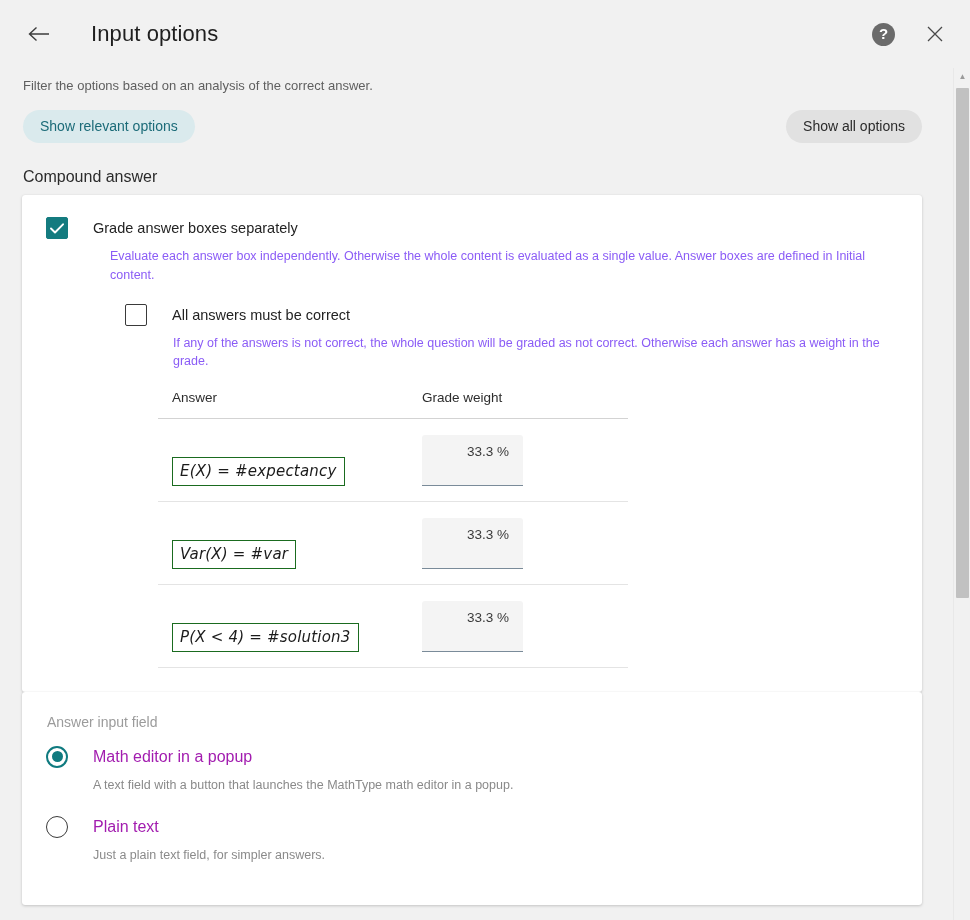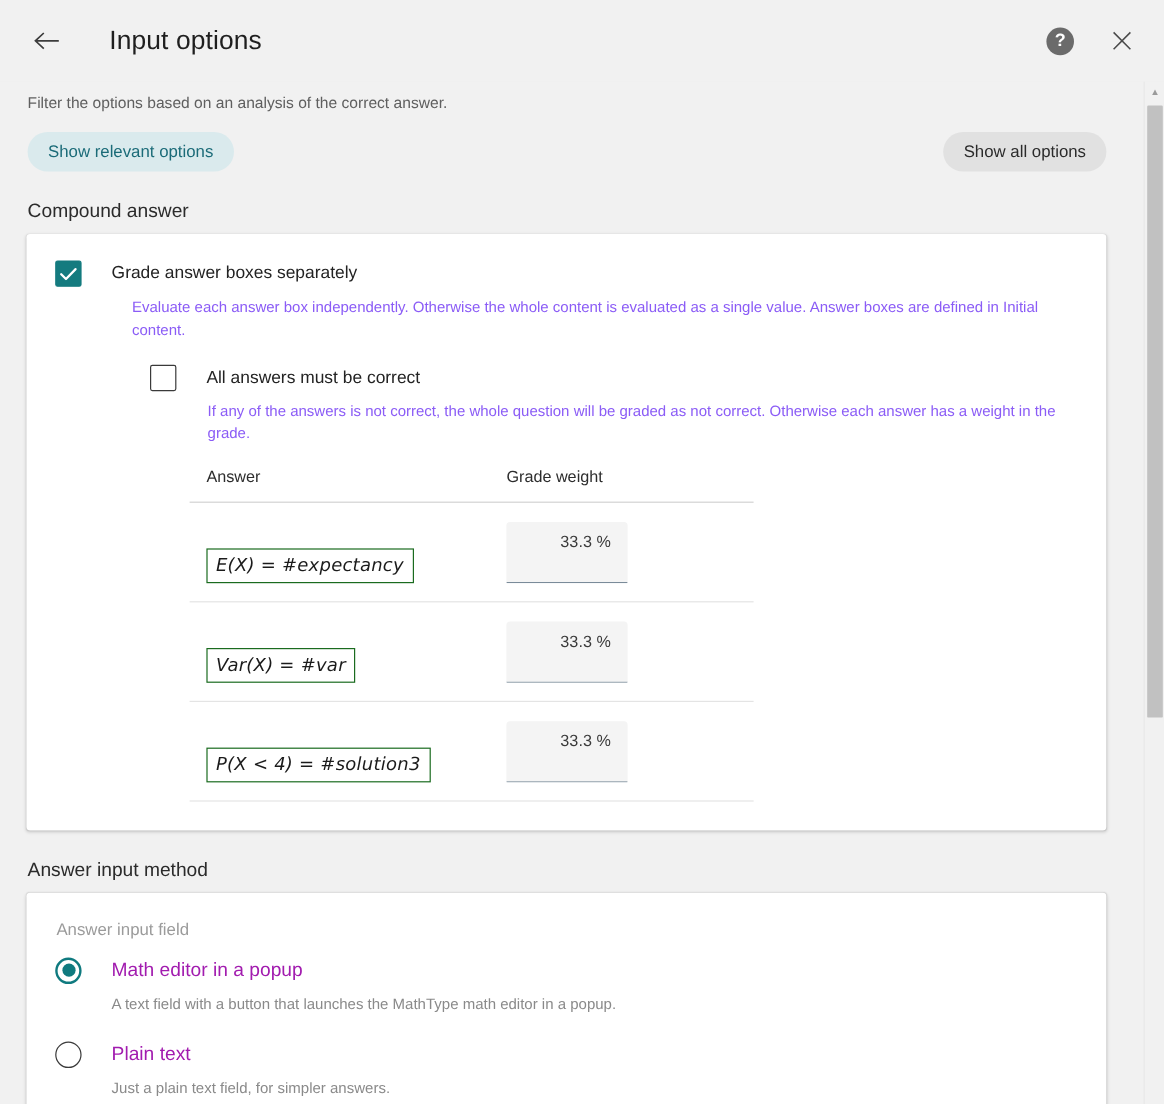--- a/index.html
+++ b/index.html
@@ -374,21 +374,20 @@
           <div class="cell-answer">
             <span class="formula-box">P(X &lt; 4) = #solution3</span>
           </div>
           <div class="cell-weight">
             <input class="weight-input" type="text" readonly="" value="33.3 %" style="">
           </div>
         </div>
       </div>
     </div>
 
-    <div class="section-title">Answer input method</div>
 
     <div class="card">
       <div class="sub-label">Answer input field</div>
 
       <div class="radio-row">
         <div class="radio selected">
           <div class="radio-dot"></div>
         </div>
         <div class="radio-label">Math editor in a popup</div>
       </div>

